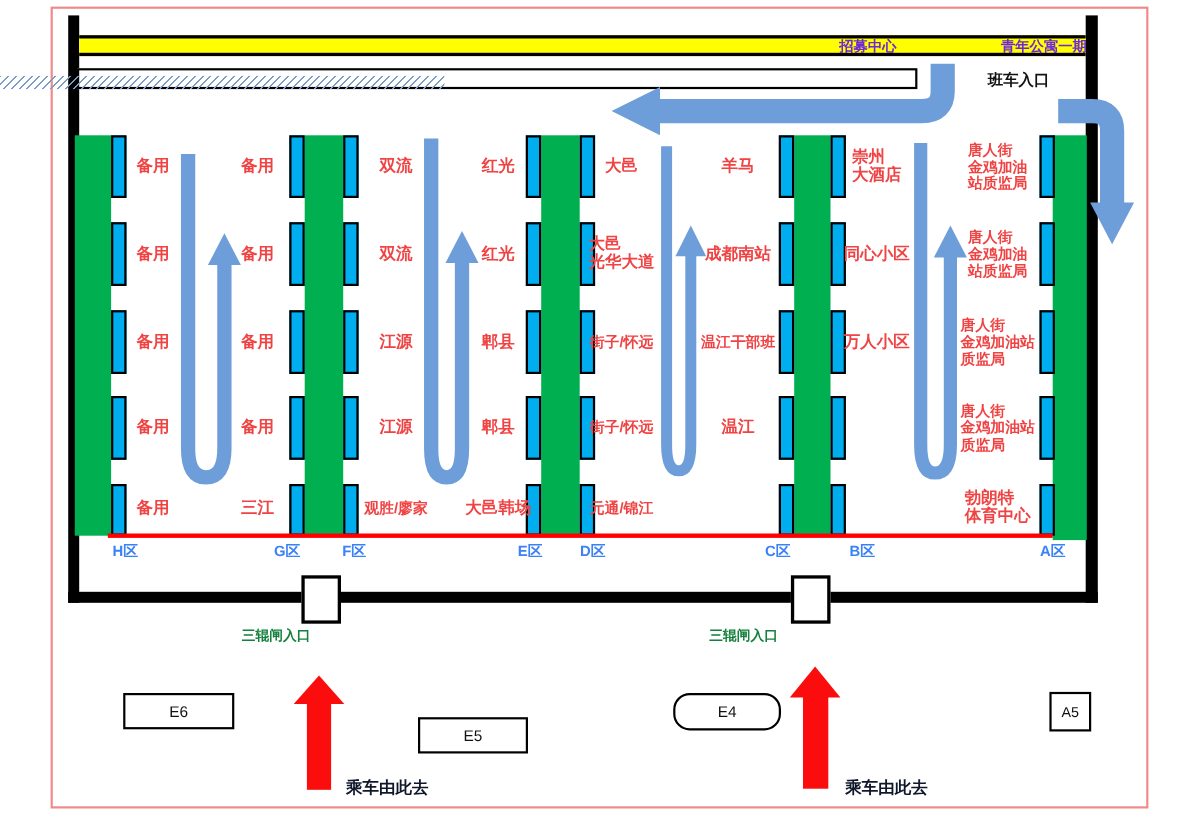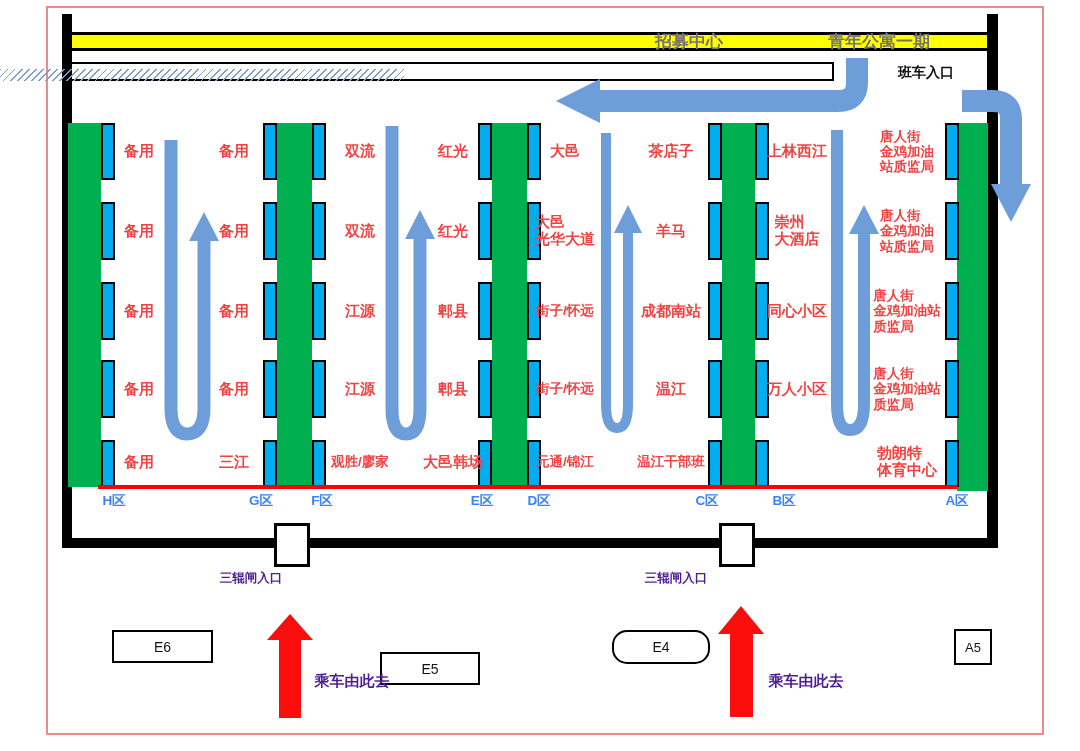--- a/index.html
+++ b/index.html
@@ -6,22 +6,22 @@
   .page{position:relative;width:1080px;height:751px;background:#fff;overflow:hidden;
         font-family:"Liberation Sans","DejaVu Sans",sans-serif;}
   .abs{position:absolute;}
   .outer-border{left:46px;top:6px;width:994px;height:725px;border:2px solid var(--pink);}
   .wall{background:var(--wall);}
   .wall-left{left:62px;top:14px;width:10px;height:534px;}
   .wall-right{left:987px;top:14px;width:11px;height:534px;}
   .wall-bottom{left:62px;top:538px;width:936px;height:10px;}
   .yellow-banner{left:72px;top:32px;width:915px;height:13px;background:var(--yellow);
         border-top:3px solid var(--wall);border-bottom:3px solid var(--wall);}
-  .banner-label{position:absolute;top:-1px;height:15px;line-height:15px;width:160px;text-align:left;
-        font-size:17px;font-weight:700;color:#737373;}
+  .banner-label{position:absolute;top:-1px;height:15px;line-height:15px;width:160px;text-align:right;
+        font-size:13px;font-weight:700;color:#6d28d9;}
   .banner-label.recruit{left:583px;}
   .banner-label.youth{left:756px;}
   .canopy{left:70px;top:62px;width:760px;height:15px;border:2px solid var(--wall);background:#fff;}
   .hatch{left:0;top:69px;width:404px;height:12px;
         background:repeating-linear-gradient(135deg,#7d9cc4 0 1.3px,rgba(255,255,255,0) 1.3px 5px);}
   .shuttle-entrance{left:880px;top:64px;width:92px;text-align:center;font-size:14px;font-weight:600;color:#111;}
   .platform{top:123px;height:364px;background:var(--green);}
   .p1{left:68px;width:33px;}
   .p2{left:277px;width:35px;}
   .p3{left:492px;width:35px;}
@@ -48,29 +48,29 @@
   .dest-cell:nth-child(1){top:123px;height:57px;}
   .dest-cell:nth-child(2){top:202px;height:58px;}
   .dest-cell:nth-child(3){top:282px;height:58px;}
   .dest-cell:nth-child(4){top:360px;height:58px;}
   .dest-cell:nth-child(5){top:437px;height:50px;}
   .stop-line{left:98px;top:485px;width:859px;height:4px;background:var(--red);}
   .zone-label{position:absolute;top:492px;transform:translateX(-50%);font-size:13.5px;
         font-weight:600;color:#3b82f6;}
   .turnstile{top:523px;width:36px;height:44px;background:#fff;border:3px solid var(--wall);box-sizing:border-box;}
   .t1{left:274px;}.t2{left:719px;}
-  .turnstile-label{top:570px;transform:translateX(-50%);font-size:12.5px;font-weight:600;color:#4c1d95;}
+  .turnstile-label{top:570px;transform:translateX(-50%);font-size:12.5px;font-weight:600;color:#15803d;}
   .tl1{left:251px;}.tl2{left:676px;}
   .stand-box{border:2px solid var(--wall);background:#fff;display:flex;align-items:center;
         justify-content:center;font-size:14px;color:#111;box-sizing:border-box;}
   .e6{left:112px;top:630px;width:101px;height:33px;}
   .e5{left:380px;top:652px;width:100px;height:33px;}
   .e4{left:612px;top:630px;width:98px;height:34px;border-radius:15px;}
   .a5{left:954px;top:629px;width:38px;height:36px;font-size:13px;}
-  .boarding-label{top:672px;transform:translateX(-50%);font-size:15px;font-weight:600;color:#4c1d95;}
+  .boarding-label{top:707px;transform:translateX(-50%);font-size:15px;font-weight:600;color:#0f172a;}
   .bl1{left:352px;}.bl2{left:806px;}
   svg.overlay{position:absolute;left:0;top:0;pointer-events:none;}
   .flow{fill:none;stroke:var(--flow);}
   .flow-head{fill:var(--flow);stroke:none;}
   .red-shaft{fill:var(--arrow-red);}
 </style>
 </head>
 <body>
 
 <div class="page">
@@ -184,28 +184,26 @@
     </div>
   <div class="abs dest-col dc5">
       <div class="dest-cell">大邑</div>
       <div class="dest-cell">大邑
 光华大道</div>
       <div class="dest-cell small">街子/怀远</div>
       <div class="dest-cell small">街子/怀远</div>
       <div class="dest-cell small">元通/锦江</div>
     </div>
   <div class="abs dest-col dc6">
-      <div class="dest-cell">茶店子</div>
       <div class="dest-cell">羊马</div>
       <div class="dest-cell">成都南站</div>
+      <div class="dest-cell small">温江干部班</div>
       <div class="dest-cell">温江</div>
-      <div class="dest-cell small">温江干部班</div>
     </div>
   <div class="abs dest-col dc7">
-      <div class="dest-cell">上林西江</div>
       <div class="dest-cell">崇州
 大酒店</div>
       <div class="dest-cell">同心小区</div>
       <div class="dest-cell">万人小区</div>
     </div>
   <div class="abs dest-col dc8">
       <div class="dest-cell small">唐人街
 金鸡加油
 站质监局</div>
       <div class="dest-cell small">唐人街

